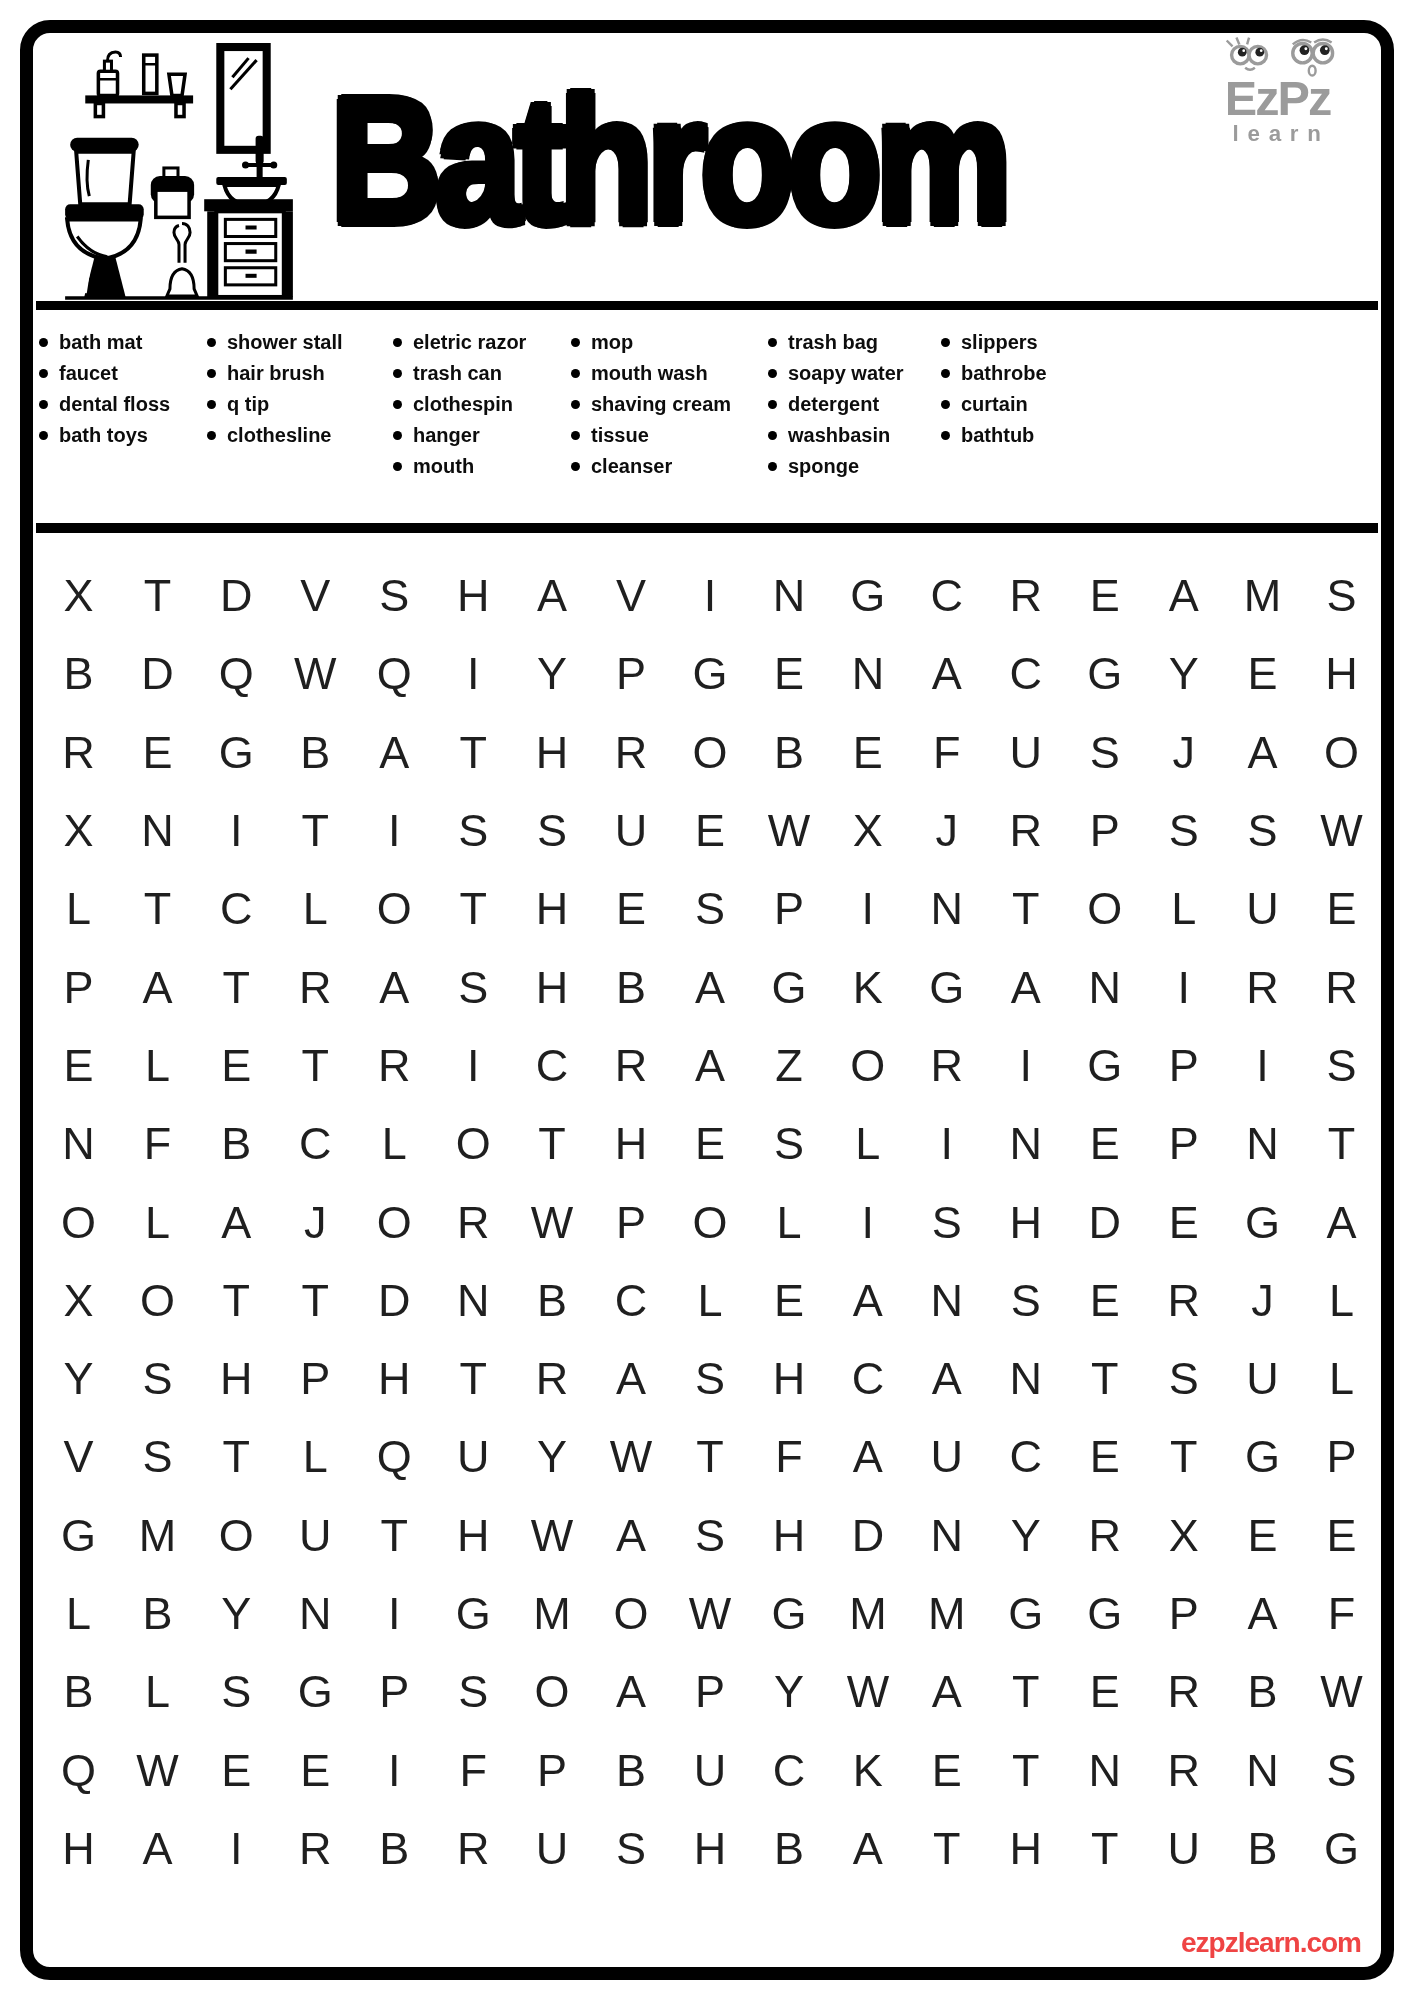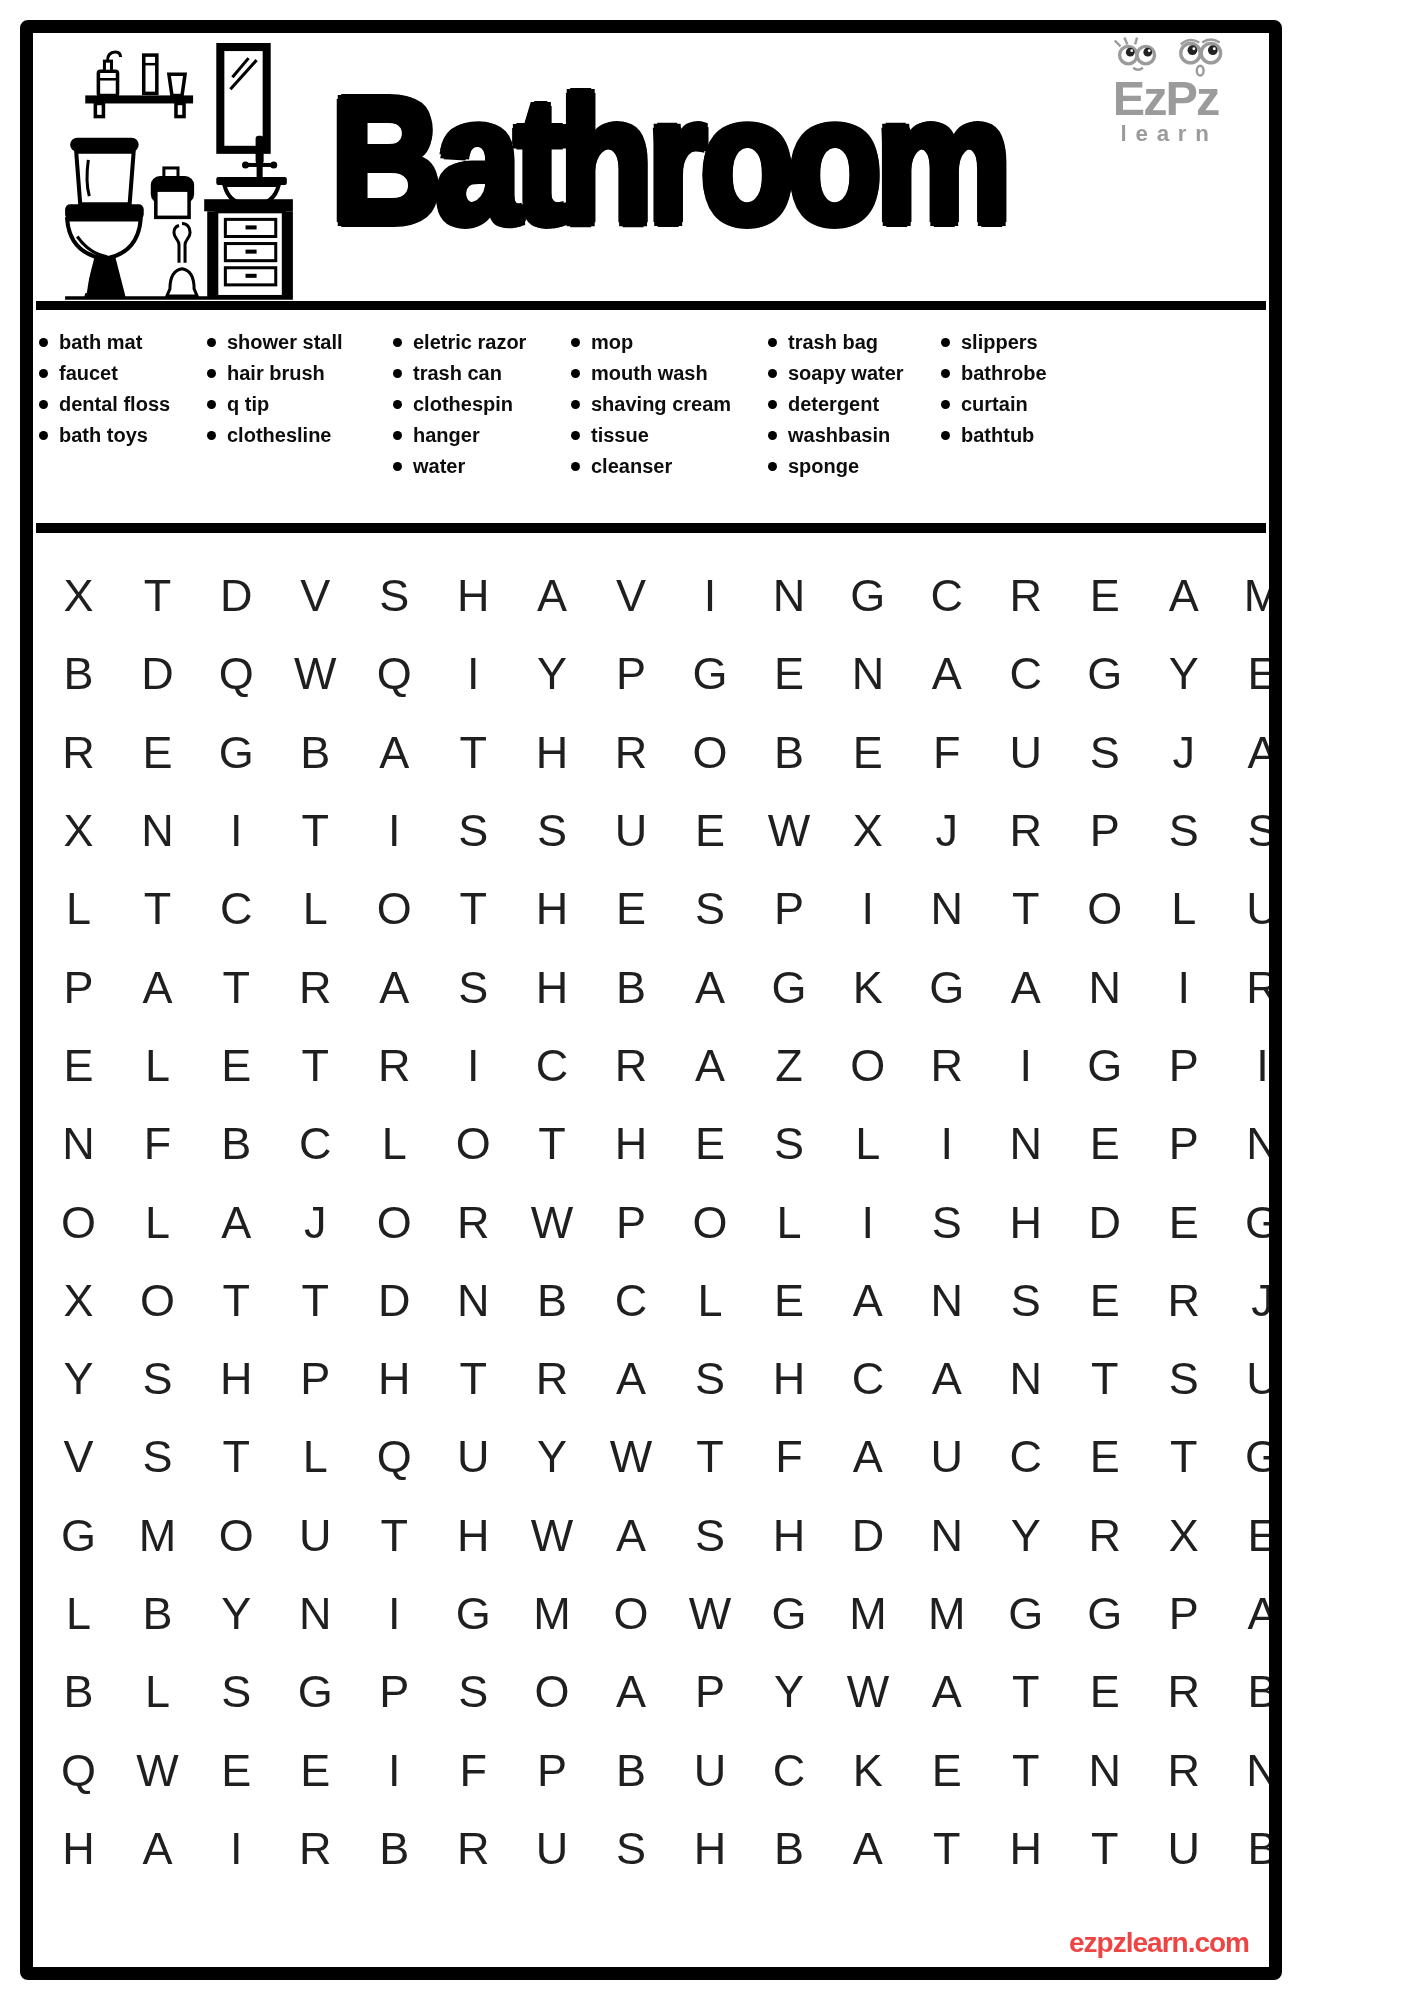--- a/index.html
+++ b/index.html
@@ -2,22 +2,22 @@
 <html><head>
 <meta charset="utf-8">
 <style>
   html,body{margin:0;padding:0;}
   body{
     width:1414px;height:2000px;position:relative;background:#ffffff;
     font-family:"Liberation Sans",sans-serif;color:#000;
     -webkit-font-smoothing:antialiased;
   }
   .frame{
-    position:absolute;left:20px;top:20px;width:1262px;height:1960px;
-    border:13px solid #000;border-radius:8px;box-sizing:border-box;
+    position:absolute;left:20px;top:20px;width:1374px;height:1960px;
+    border:13px solid #000;border-radius:30px;box-sizing:border-box;
     background:#fff;overflow:hidden;
   }
   
   .illustration{position:absolute;left:30px;top:10px;width:232px;height:258px;}
   .title-wrap{
     position:absolute;left:230px;top:18px;width:810px;height:220px;
     display:flex;align-items:center;justify-content:center;
   }
   .title-wrap .title{
     font-weight:bold;font-size:178px;line-height:1;letter-spacing:-7px;
@@ -208,21 +208,21 @@
         <div class="wl-item">
           <span class="dot"></span>
           <span class="wl-text">clothespin</span>
         </div>
         <div class="wl-item">
           <span class="dot"></span>
           <span class="wl-text">hanger</span>
         </div>
         <div class="wl-item">
           <span class="dot"></span>
-          <span class="wl-text">water</span>
+          <span class="wl-text">mouth</span>
         </div>
       </div>
       <div class="wl-col">
         <div class="wl-item">
           <span class="dot"></span>
           <span class="wl-text">mop</span>
         </div>
         <div class="wl-item">
           <span class="dot"></span>
           <span class="wl-text">mouth wash</span>

